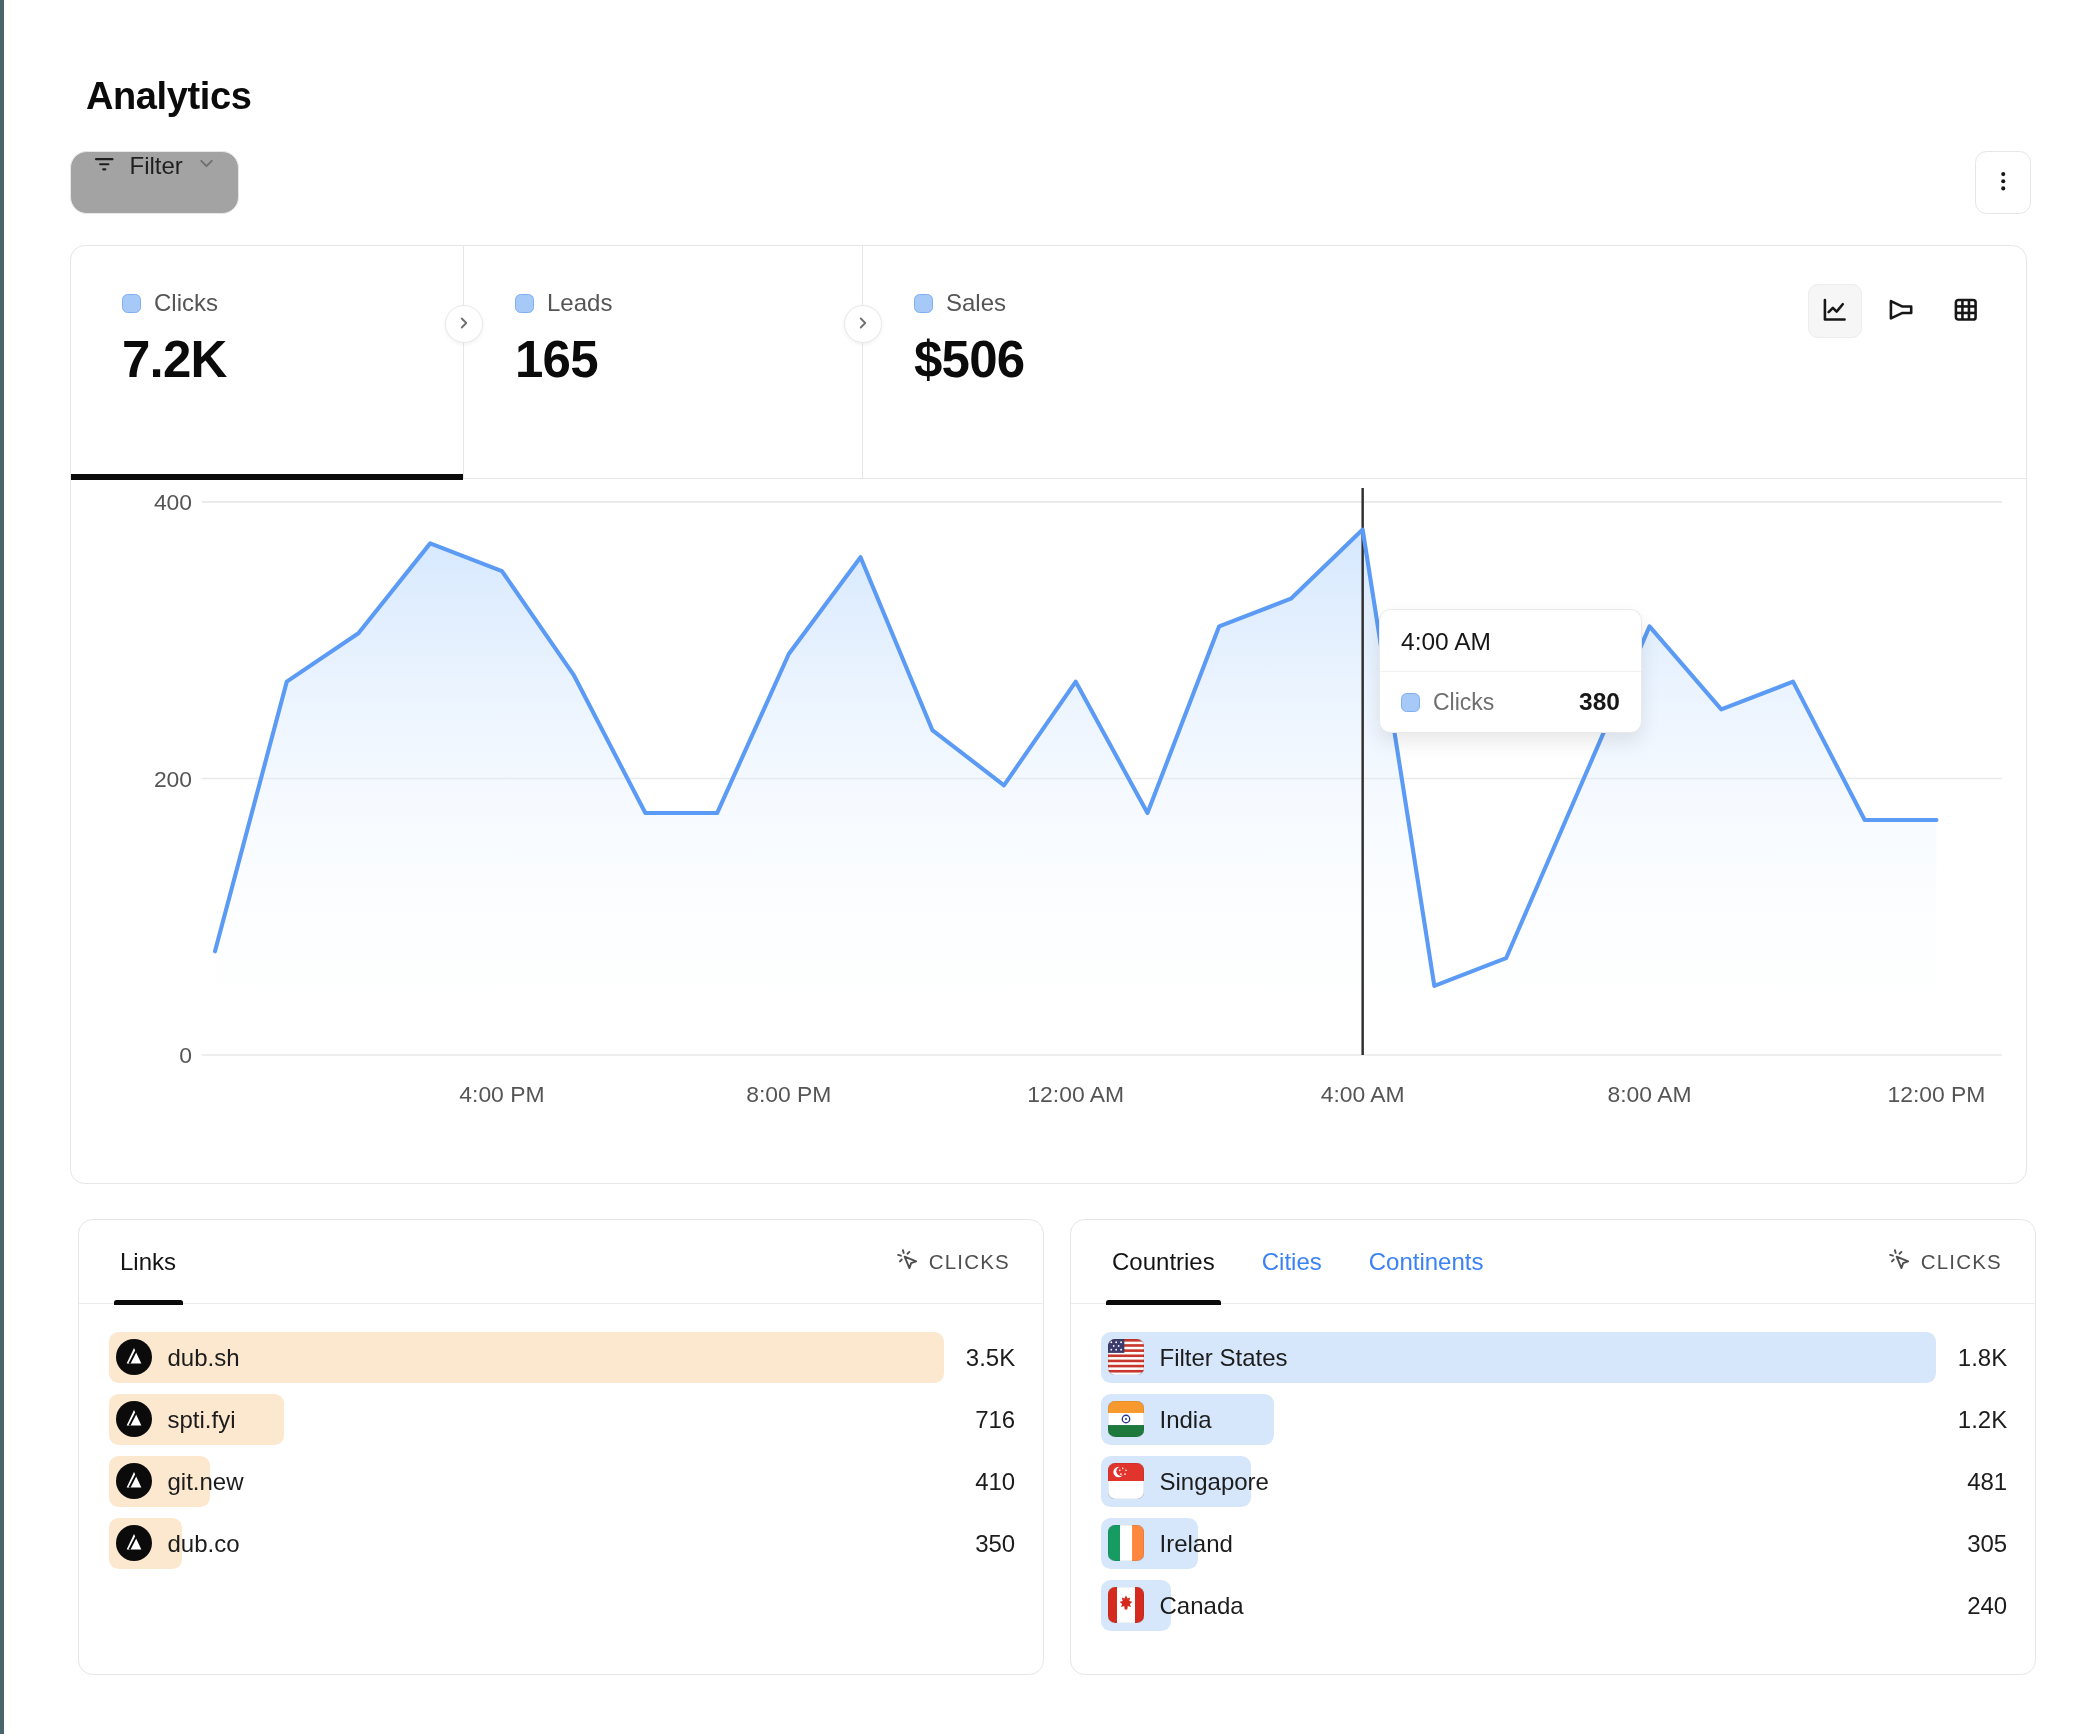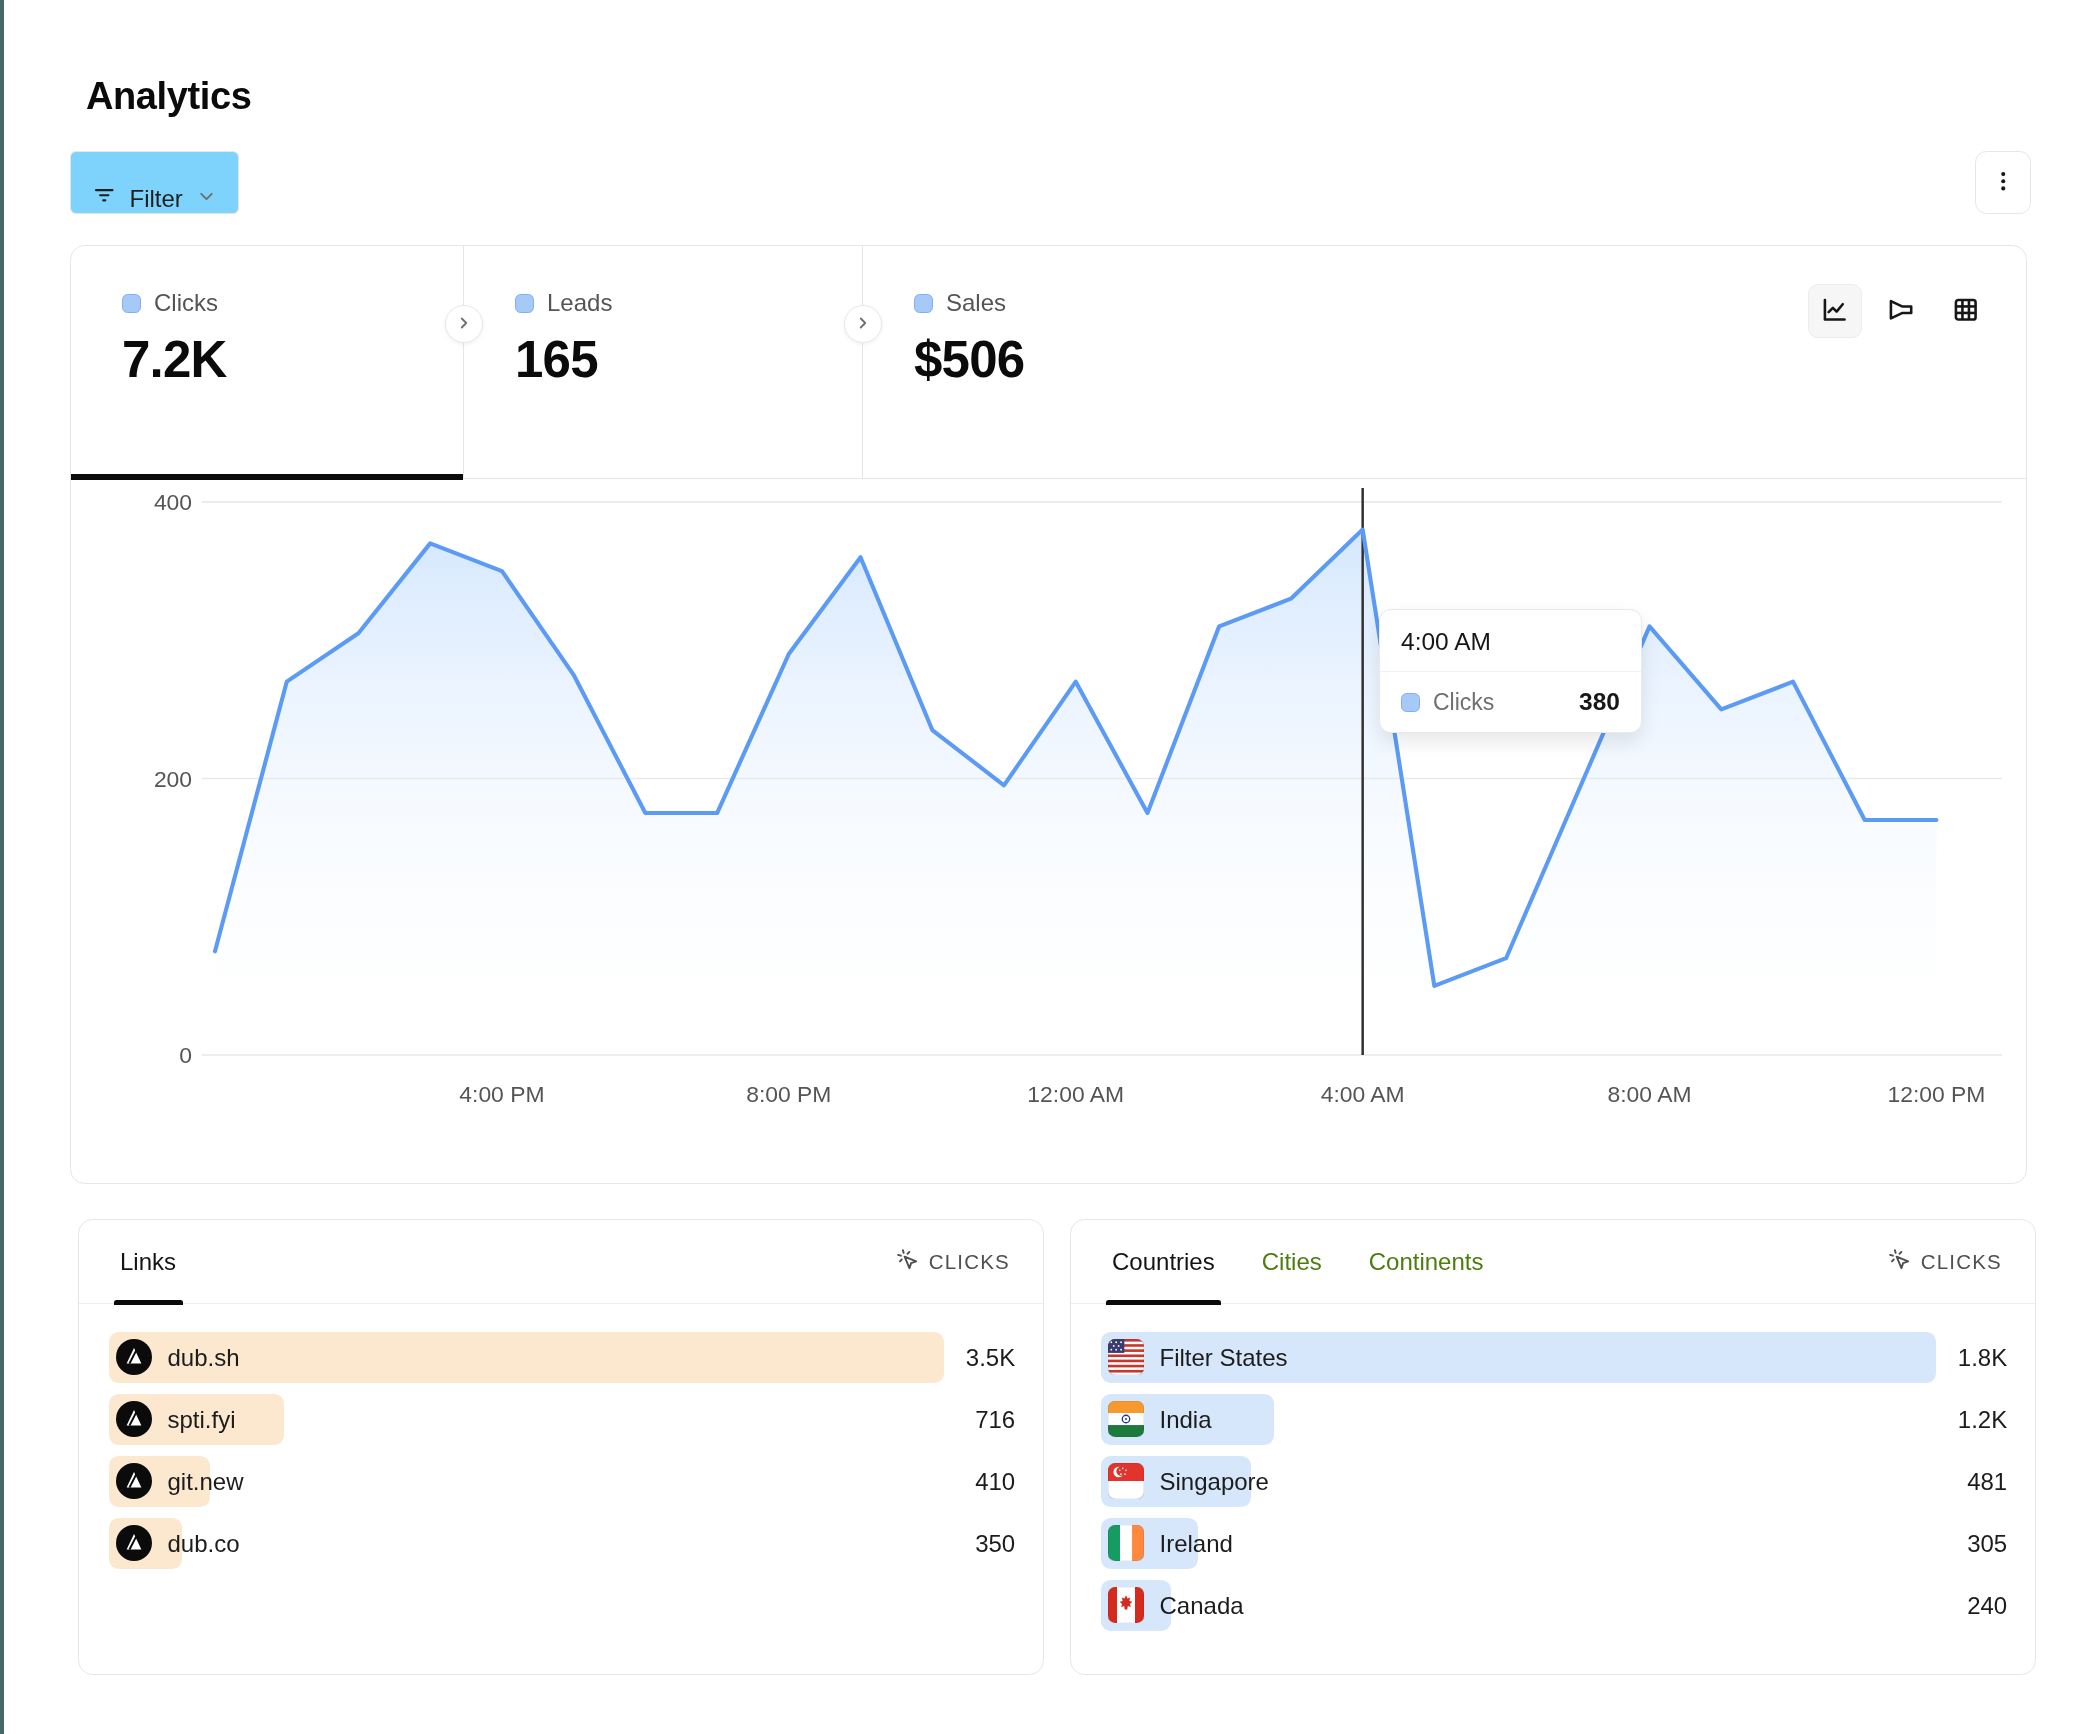--- a/index.html
+++ b/index.html
@@ -3,22 +3,22 @@
 <meta charset="utf-8">
 <style>
   html,body{margin:0;padding:0;background:#fff;}
   body{width:2096px;height:1735px;position:relative;overflow:hidden;
        font-family:"Liberation Sans","DejaVu Sans",sans-serif;color:#171717;}
   .edge-strip{position:absolute;left:0;top:0;width:4.1px;height:100%;background:#4a666b;}
   .page-title{position:absolute;left:70px;top:59px;margin:16px;font-size:38px;font-weight:700;
               color:#0b0b0b;letter-spacing:-0.4px;}
   
   .toolbar{position:absolute;left:70px;top:151px;display:flex;gap:21px;}
-  .btn{display:flex;align-items:flex-end;height:63px;border:1.6px solid #e6e6e6;border-radius:6px;
-       background:#7dd3fc;font-size:24px;color:#1f1f1f;box-sizing:border-box;cursor:pointer;}
+  .btn{display:flex;align-items:flex-start;height:63px;border:1.6px solid #e6e6e6;border-radius:17px;
+       background:#a3a3a3;font-size:24px;color:#1f1f1f;box-sizing:border-box;cursor:pointer;}
   .filter-btn{padding:0 21px;gap:13px;}
   .date-btn{width:327px;padding:0 21px;gap:14.7px;}
   .date-btn .spacer{flex:1;}
   .kebab-btn{position:absolute;right:65px;top:151px;width:56px;height:63px;border:1.6px solid #e6e6e6;
        border-radius:11.5px;display:flex;align-items:center;justify-content:center;background:#fff;box-sizing:border-box;}
   
   .chart-card{position:absolute;left:70px;top:245px;width:1957px;height:939px;border:1.6px solid #e6e6e6;
        border-radius:14.7px;background:#fff;box-sizing:border-box;}
   .tabs-row{position:relative;height:232px;border-bottom:1.6px solid #e6e6e6;display:flex;}
   .mtab{position:relative;box-sizing:border-box;padding:43px 0 0 51px;}
@@ -47,21 +47,21 @@
   .tooltip-label{font-size:23px;color:#6f6f6f;flex:1;}
   .tooltip-value{font-size:24.5px;font-weight:700;color:#171717;}
   
   .panel{position:absolute;top:1219px;width:966px;height:456px;border:1.6px solid #e6e6e6;border-radius:14.7px;
        background:#fff;box-sizing:border-box;}
   .panel.links{left:78px;}
   .panel.geo{left:1070px;}
   .panel-head{position:relative;height:84px;border-bottom:1.6px solid #ececec;display:flex;align-items:center;
        padding:0 33px 0 41px;box-sizing:border-box;}
   .panel-tabs{display:flex;gap:47px;height:100%;}
-  .ptab{position:relative;display:flex;align-items:center;font-size:24px;color:#4d7c0f;cursor:pointer;}
+  .ptab{position:relative;display:flex;align-items:center;font-size:24px;color:#3b82f6;cursor:pointer;}
   .ptab.active{color:#141414;font-weight:500;}
   .ptab.active::after{content:"";position:absolute;left:-6.5px;right:-6.5px;bottom:-1.6px;height:4.9px;
        background:#0b0b0b;border-radius:2.5px 2.5px 0 0;}
   .metric-sort{margin-left:auto;display:flex;align-items:center;gap:9.8px;color:#4f4f4f;font-size:20.5px;
        letter-spacing:1.2px;font-weight:500;}
   .rows{padding:28px 24.5px 0 29.5px;display:flex;flex-direction:column;gap:13px;}
   .row{position:relative;height:49px;}
   .bar{position:absolute;left:0;top:0;height:51px;border-radius:9.8px;}
   .row-icon{position:absolute;left:7.4px;top:7.4px;width:36px;height:36px;}
   .row-label{position:absolute;left:59px;top:0;line-height:51px;font-size:24px;color:#1c1c1c;}

